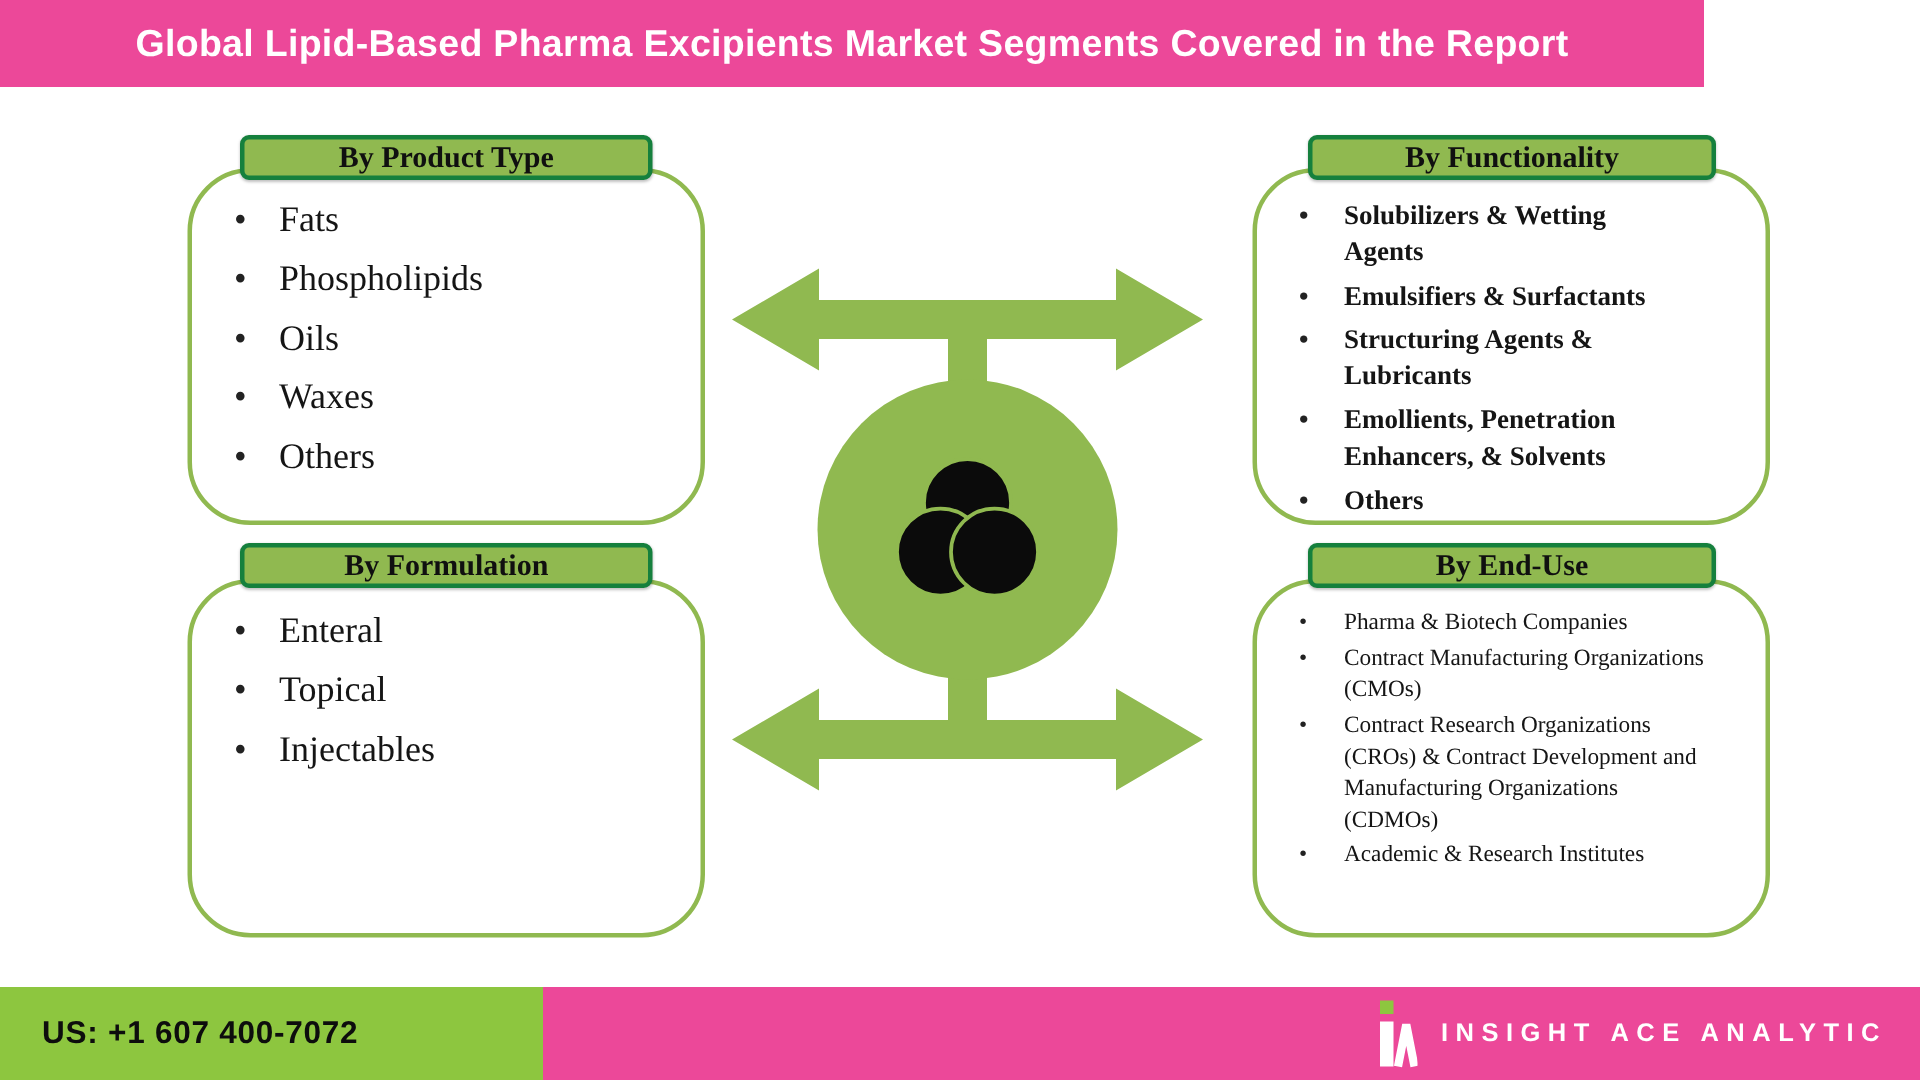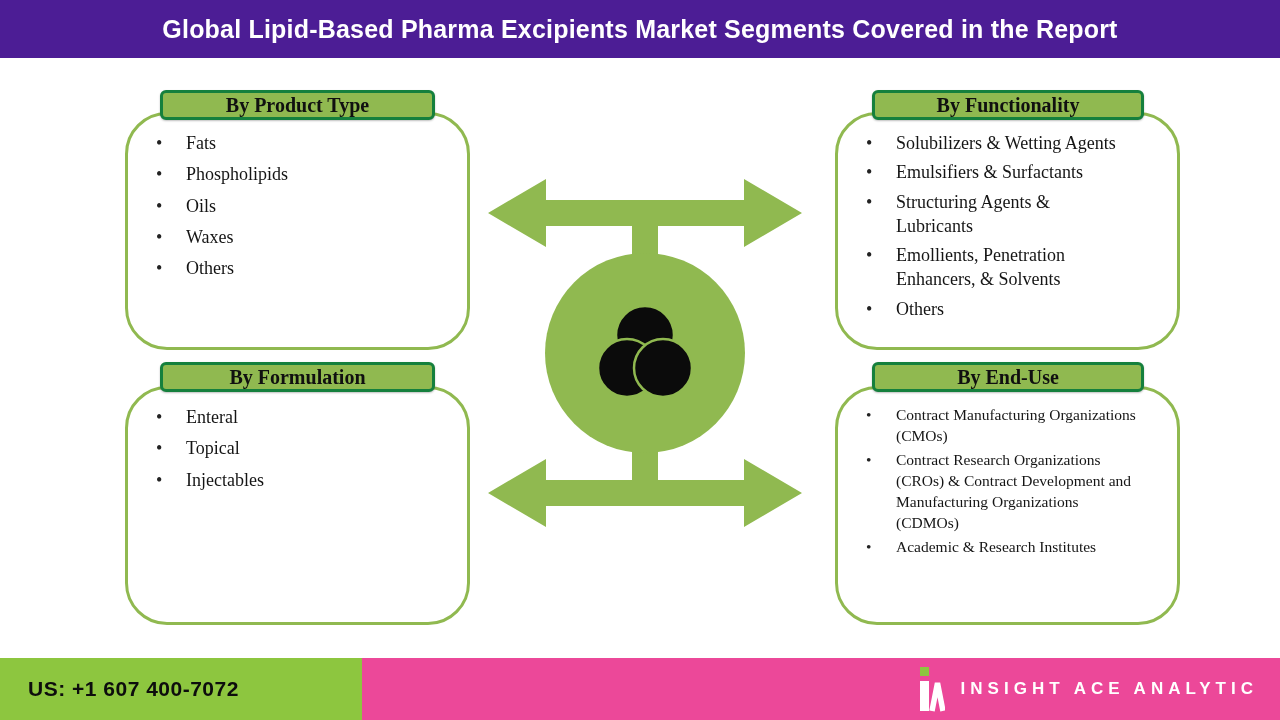--- a/index.html
+++ b/index.html
@@ -6,22 +6,22 @@
     --accent:#90B950;
     --footer-green:#8DC63F;
     --ink:#0a0a0a;
   }
   *{box-sizing:border-box;margin:0;padding:0;}
   html,body{width:1280px;height:720px;overflow:hidden;}
   body{font-family:"Liberation Sans",sans-serif;background:#ffffff;position:relative;}
 
   
   .titlebar{
-    position:absolute;left:0;top:0;width:1280px;height:58px;
-    background:#4c1d95;display:flex;align-items:center;justify-content:center;
+    position:absolute;left:0;top:0;width:1136px;height:58px;
+    background:#ec4899;display:flex;align-items:center;justify-content:center;
   }
   .titlebar h1{
     color:#fff;font-size:25px;font-weight:bold;letter-spacing:.2px;
     font-family:"Liberation Sans",sans-serif;
   }
 
   
   .seg-box{
     position:absolute;background:#fff;
     border:3px solid var(--accent);border-radius:42px;
@@ -37,23 +37,23 @@
     font-size:20px;color:#101010;
   }
   .seg-box ul{
     list-style:none;margin-top:16px;padding-left:58px;
     font-family:"Liberation Serif",serif;color:#151515;
   }
   .seg-box li{position:relative;line-height:1.35;}
   .seg-box li::before{
     content:"\2022";position:absolute;left:-30px;top:0;color:#222;
   }
-  .list-lg{font-size:18px;}
+  .list-lg{font-size:24px;}
   .list-lg li{margin-bottom:7px;}
-  .list-fn{font-size:18px;}
+  .list-fn{font-size:18px;font-weight:bold;}
   .list-fn li{margin-bottom:5px;max-width:228px;}
   .list-eu{font-size:15.5px;}
   .list-eu li{margin-bottom:3px;max-width:242px;}
 
   #box-product{left:125px;top:112px;width:345px;height:238px;}
   #tab-product{left:160px;top:90px;width:275px;}
   #box-formulation{left:125px;top:386px;width:345px;height:239px;}
   #tab-formulation{left:160px;top:362px;width:275px;}
   #box-functionality{left:835px;top:112px;width:345px;height:238px;}
   #tab-functionality{left:872px;top:90px;width:272px;text-align:center;}
@@ -156,20 +156,21 @@
       <li>Topical</li>
       <li>Injectables</li>
     </ul>
 </div>
 
 <div id="tab-enduse" class="seg-tab">
   <span>By End-Use</span>
 </div>
 <div id="box-enduse" class="seg-box">
   <ul class="list-eu">
+      <li>Pharma &amp; Biotech Companies</li>
       <li>Contract Manufacturing Organizations (CMOs)</li>
       <li>Contract Research Organizations (CROs) &amp; Contract Development and Manufacturing Organizations (CDMOs)</li>
       <li>Academic &amp; Research Institutes</li>
     </ul>
 </div>
 
 <div class="footer">
   <div class="footer-phonebox">
     <span>US: +1 607 400-7072</span>
   </div>

